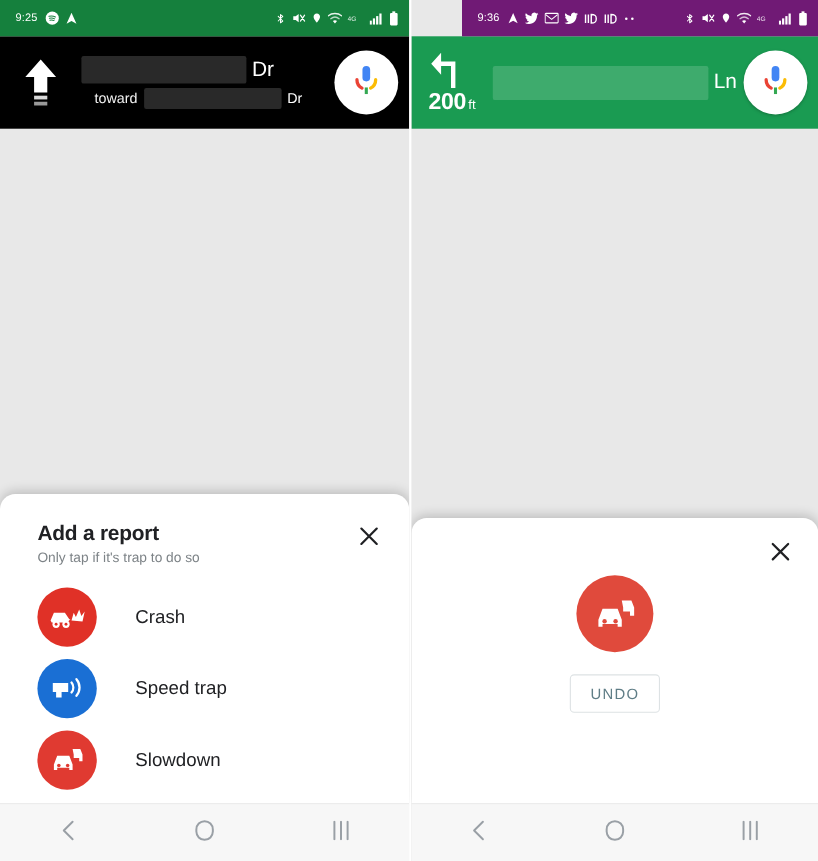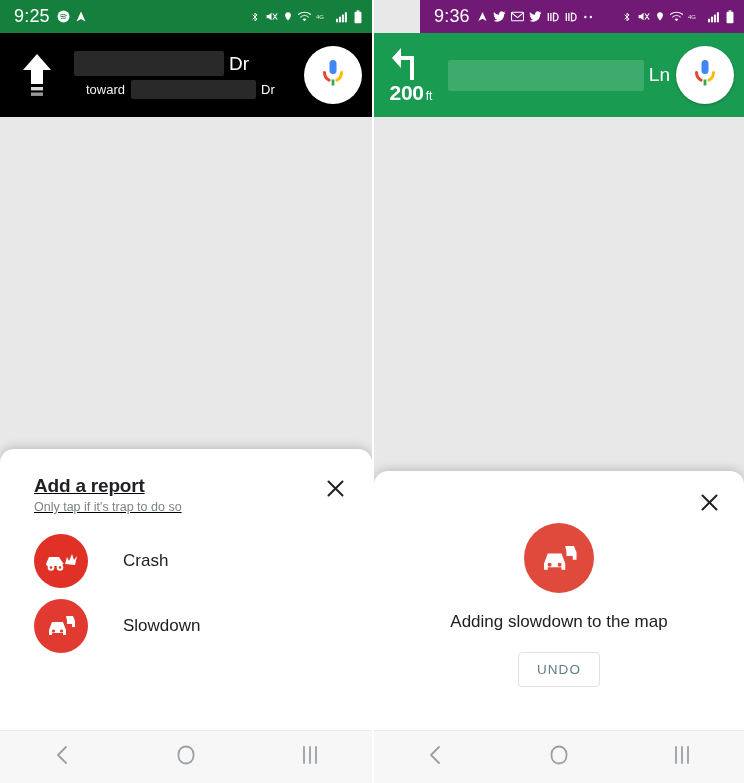--- a/index.html
+++ b/index.html
@@ -28,21 +28,21 @@
     position: relative;
     height: 33px;
     background: #15803d;
     display: flex;
     align-items: center;
     padding: 0 10px 0 14px;
     color: #ffffff;
     z-index: 40;
   }
   .phone.right .statusbar { background: #701a75; margin-left: 46px; }
-  .sb-time { font-size: 18px; font-weight: 400; letter-spacing: .2px; }
+  .sb-time { font-size: 10px; font-weight: 400; letter-spacing: .2px; }
   .sb-left-icons { display: flex; align-items: center; gap: 5px; margin-left: 7px; }
   .sb-right-icons { display: flex; align-items: center; gap: 5px; margin-left: auto; }
   .sbico { display: block; }
   .sbico svg { display: block; }
 
   
   .navheader {
     position: relative;
     background: #16a34a;
     height: 84px;
@@ -123,21 +123,21 @@
     left: 0; right: 0; bottom: 53px;
     background: #ffffff;
     border-top-left-radius: 14px;
     border-top-right-radius: 14px;
     box-shadow: 0 -2px 10px rgba(0,0,0,.18);
     z-index: 60;
   }
   .sheet.report { height: 281px; padding: 26px 22px 0 34px; }
   .sheet.confirm { height: 259px; padding: 18px 20px 0 20px; }
 
-  .sheet-head { display: flex; align-items: flex-start; text-decoration: underline; }
+  .sheet-head { display: flex; align-items: flex-start; }
   .sheet-titles { flex: 1 1 auto; }
   .sheet-title { font-size: 19px; font-weight: 700; color: #202124; letter-spacing: -.2px; }
   .sheet-sub { font-size: 12.5px; color: #7d8387; margin-top: 3px; }
   .closex {
     flex: 0 0 auto;
     width: 30px; height: 30px;
     display: flex; align-items: center; justify-content: center;
     color: #202124;
   }
 
@@ -340,20 +340,30 @@
               <circle cx="7" cy="19.5" r="3.3" fill="#fff"></circle>
                 <circle cx="7" cy="19.5" r="1.3" fill="#e03127"></circle>
               <circle cx="16" cy="19.5" r="3.3" fill="#fff"></circle>
                 <circle cx="16" cy="19.5" r="1.3" fill="#e03127"></circle>
               <path d="M21 16 L23 9 L25 13 L28 6 L30 12 L33 8 L31 17 Z" fill="#fff"></path>
             </svg>
           </div>
           <div class="rlabel">Crash</div>
         </div>
 
+        <div class="report-row">
+          <div class="rico" style="background:#1a6fd4">
+            <svg width="32" height="26" viewBox="0 0 32 26">
+              <path d="M3 8 H17 V16 H11 L11 21 H6 L6 16 H3 Z" fill="#fff"></path>
+              <path d="M20 7.5a7 7 0 0 1 0 9" stroke="#fff" stroke-width="2.1" fill="none" stroke-linecap="round"></path>
+              <path d="M24.5 4.5a11.5 11.5 0 0 1 0 15" stroke="#fff" stroke-width="2.1" fill="none" stroke-linecap="round"></path>
+            </svg>
+          </div>
+          <div class="rlabel">Speed trap</div>
+        </div>
 
         <div class="report-row">
           <div class="rico" style="background:#e03a31">
             <svg width="32" height="26" viewBox="0 0 32 26">
               <path d="M21 3 H28 L30 8 V14 H27 L27 11 H22 V8 Z" fill="#fff"></path>
               <path d="M4 17 L7 9 H18 L21 17 V22 H18 V20 H7 V22 H4 Z" fill="#fff"></path>
               <circle cx="8.5" cy="18" r="1.6" fill="#e03a31"></circle>
                 <circle cx="16.5" cy="18" r="1.6" fill="#e03a31"></circle>
             </svg>
           </div>
@@ -526,21 +536,20 @@
       </div>
       <div class="confirm-body">
         <div class="confirm-ico">
           <svg width="40" height="33" viewBox="0 0 32 26">
             <path d="M21 3 H28 L30 8 V14 H27 L27 11 H22 V8 Z" fill="#fff"></path>
             <path d="M4 17 L7 9 H18 L21 17 V22 H18 V20 H7 V22 H4 Z" fill="#fff"></path>
             <circle cx="8.5" cy="18" r="1.6" fill="#e04a3c"></circle>
               <circle cx="16.5" cy="18" r="1.6" fill="#e04a3c"></circle>
           </svg>
         </div>
-        <div class="confirm-text">Adding slowdown to the map</div>
         <button class="undo">UNDO</button>
       </div>
     </div>
 
     <div class="navbar">
       <div class="nbtn">
         <span><svg width="17" height="20" viewBox="0 0 17 20">
               <path d="M12 2 L4 10 L12 18" stroke="#9aa0a6" stroke-width="1.8" fill="none" stroke-linecap="round" stroke-linejoin="round"></path>
             </svg></span>
       </div>

